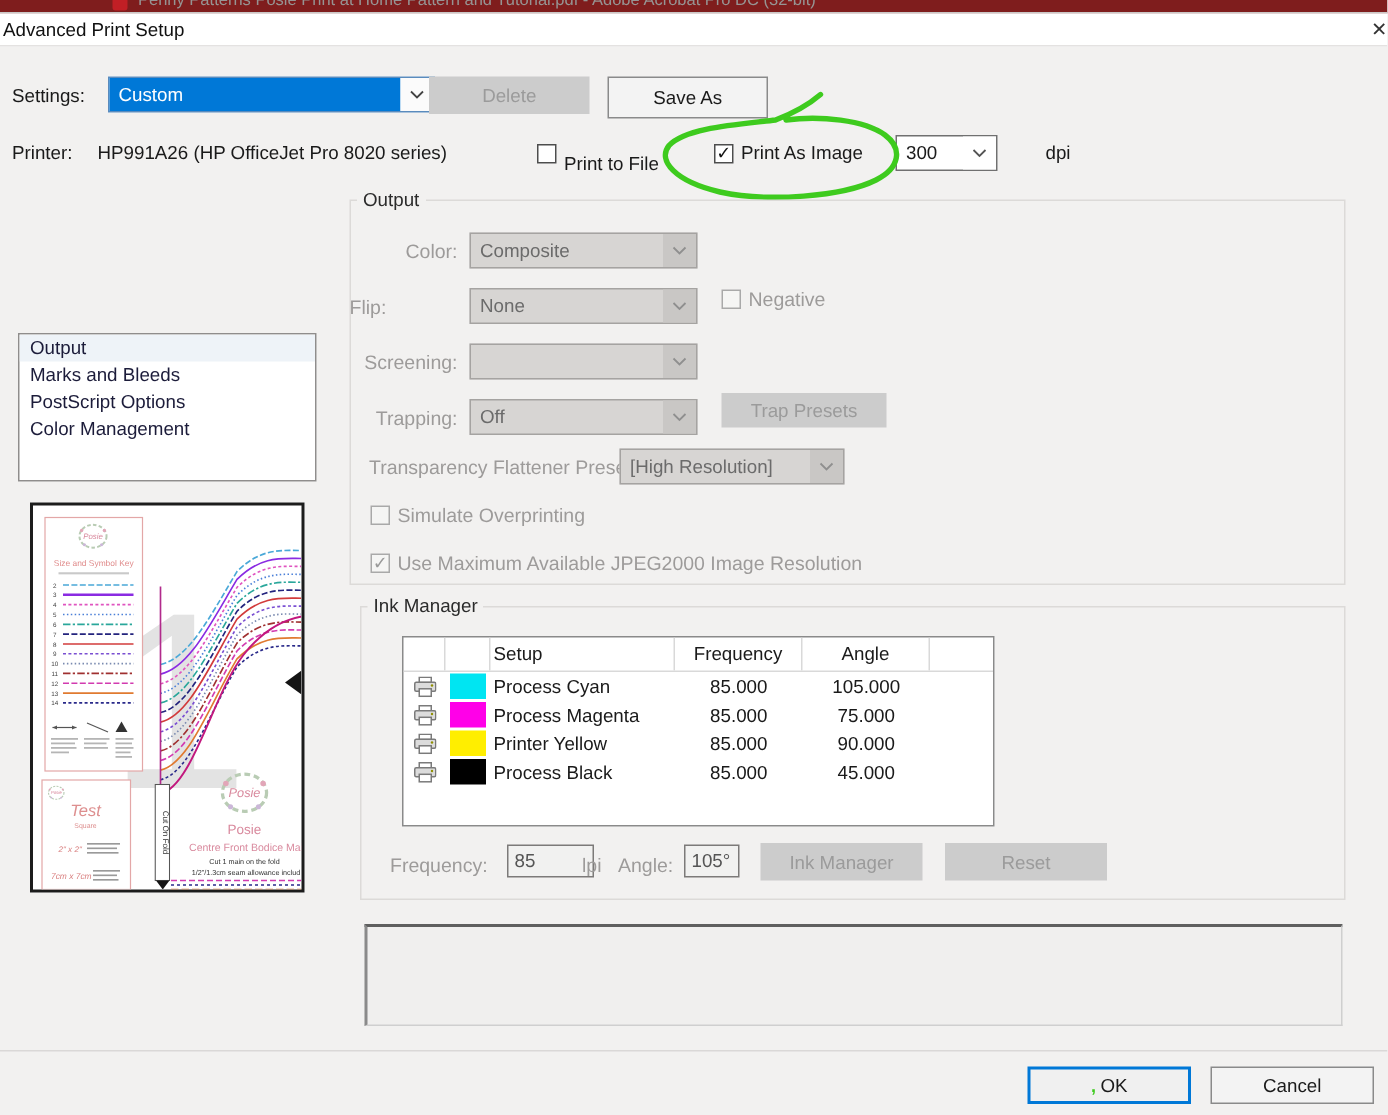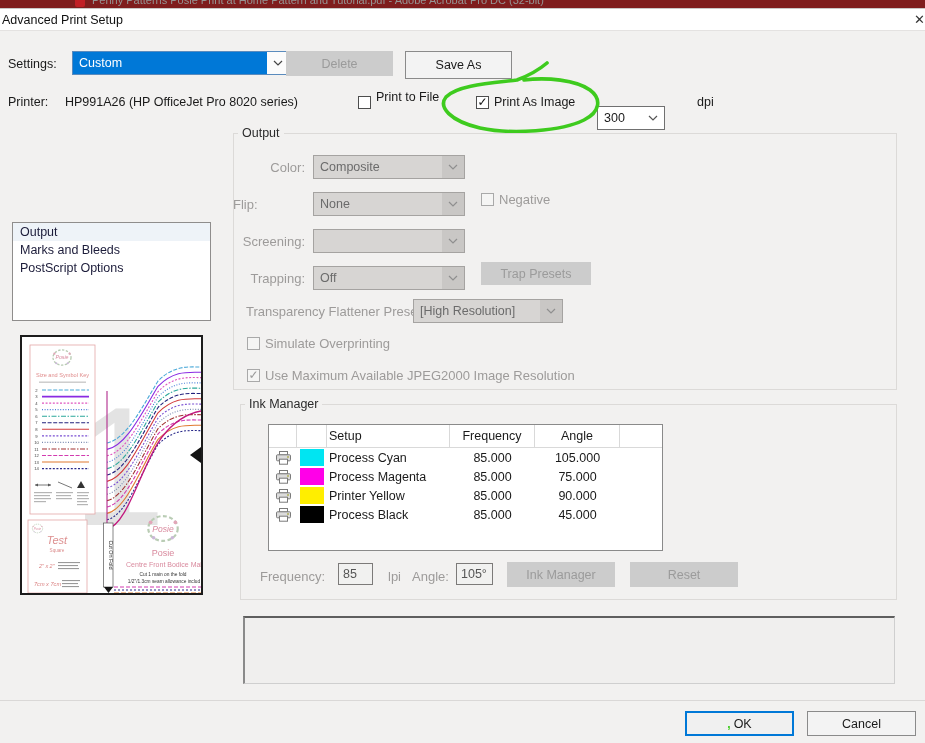--- a/index.html
+++ b/index.html
@@ -20,21 +20,21 @@
   .lbl { font-size:12.5px; color:#1a1a1a; white-space:nowrap; }
   .lbl-dis { font-size:13px; color:#9d9b9a; white-space:nowrap; }
 
   
   .combo { height:24px; border:1px solid #a5a3a1; display:flex; align-items:stretch; font-size:12.5px; background:#d7d5d3; }
   .combo .val { flex:1; display:flex; align-items:center; padding:0 6px; overflow:hidden; white-space:nowrap; color:#6b6b6b; }
   .combo .chev { width:22px; display:flex; align-items:center; justify-content:center; color:#8f8f8f; background:#c9c7c5; }
   .combo-focus { border-color:#5a8bbd; background:#fff; }
   .combo-focus .val { background:#0078d7; color:#fff; }
   .combo-focus .chev { background:#fbfbfb; color:#444; }
-  .combo-on { background:#fff; border-color:#707070;margin-top:16px; }
+  .combo-on { background:#fff; border-color:#707070; }
   .combo-on .val { color:#1a1a1a; }
   .combo-on .chev { background:#fff; color:#555; }
 
   
   .btn { display:flex; align-items:center; justify-content:center; font-size:12.5px; background:#f3f3f3; border:1px solid #8a8a8a; color:#1a1a1a; cursor:pointer; }
   .btn-dis { display:flex; align-items:center; justify-content:center; font-size:12.5px; background:#cccccc; border:none; color:#9b9b9b; }
   #ok-btn { border:2px solid #0078d7; background:#f0f0f0; }
 
   
   .cb { width:13px; height:13px; background:#fff; border:1px solid #4d4d4d; font-size:12px; line-height:11px; text-align:center; color:#111; }
@@ -95,41 +95,42 @@
         <path d="M1 1 L5 5 L9 1" fill="none" stroke="currentColor" stroke-width="1.2"></path>
       </svg>
     </span>
 </div>
 <div class="abs btn-dis" style="left:286px;top:51px;width:107px;height:25px">Delete</div>
 <div class="abs btn" style="left:405px;top:51px;width:107px;height:28px">Save As</div>
 
 <span class="abs lbl" style="left:8px;top:95px">Printer:</span>
 <span class="abs lbl" style="left:65px;top:95px">HP991A26 (HP OfficeJet Pro 8020 series)</span>
 <div class="abs cb" style="left:358px;top:96px"></div>
-<span class="abs lbl" style="left:376px;top:90px">Print to File</span>
+<span class="abs lbl" style="left:376px;top:102px">Print to File</span>
 <div class="abs cb" style="left:476px;top:96px">✓</div>
 <span class="abs lbl" style="left:494px;top:95px">Print As Image</span>
 <div class="abs combo combo-on" style="left:597px;top:90px;width:68px">
   <span class="val">300</span>
   <span class="chev">
       <svg width="10" height="6" viewBox="0 0 10 6">
         <path d="M1 1 L5 5 L9 1" fill="none" stroke="currentColor" stroke-width="1.2"></path>
       </svg>
     </span>
 </div>
 <span class="abs lbl" style="left:697px;top:95px">dpi</span>
 
 <svg class="abs green-annot" style="left:428px;top:56px" width="190" height="86">
   <path d="M 119 7 C 112 13 102 19 89 24 C 64 27 29 29 18 41 C 10 51 22 65 52 72 C 84 79 134 75 156 64 C 172 56 174 43 162 34 C 148 24 119 21 96 24" fill="none" stroke-width="3.6" stroke-linecap="round" stroke="#3ecb1e"></path>
 </svg>
 
 <div id="category-list" class="abs">
     <div class="list-item selected">Output</div>
     <div class="list-item">Marks and Bleeds</div>
     <div class="list-item">PostScript Options</div>
+    <div class="list-item">Color Management</div>
   </div>
 
 <div class="abs group" style="left:233px;top:133px;width:664px;height:257px"></div>
 <span class="group-label" style="left:238px;top:126px">Output</span>
 
 <span class="abs lbl-dis" style="left:233px;top:160px;width:72px;text-align:right">Color:</span>
 <div class="abs combo" style="left:313px;top:155px;width:152px">
   <span class="val">Composite</span>
   <span class="chev">
       <svg width="10" height="6" viewBox="0 0 10 6">
@@ -261,21 +262,21 @@
           <span class="swatch" style="background:#000000"></span>
         </span>
         <span class="c-name">Process Black</span>
         <span class="c-freq">85.000</span>
         <span class="c-angle">45.000</span>
       </div>
     </div>
 </div>
 
 <span class="abs lbl-dis" style="left:260px;top:569px">Frequency:</span>
-<input class="abs field" style="left: 338px; top: 563px; width: 35px; height: 22px;" readonly="" value="85">
+<input class="abs field" style="left: 338px; top: 563px; width: 58px; height: 22px;" readonly="" value="85">
 <span class="abs lbl-dis" style="left:388px;top:569px">lpi</span>
 <span class="abs lbl-dis" style="left:412px;top:569px">Angle:</span>
 <input class="abs field" style="left: 456px; top: 563px; width: 37px; height: 22px;" readonly="" value="105°">
 <div class="abs btn-dis" style="left:507px;top:562px;width:108px;height:25px">Ink Manager</div>
 <div class="abs btn-dis" style="left:630px;top:562px;width:108px;height:25px">Reset</div>
 
 <div id="desc-box" class="abs"></div>
 <div id="footer-sep" class="abs"></div>
 
 <div id="ok-btn" class="abs btn" style="left:685px;top:711px;width:109px;height:25px">

